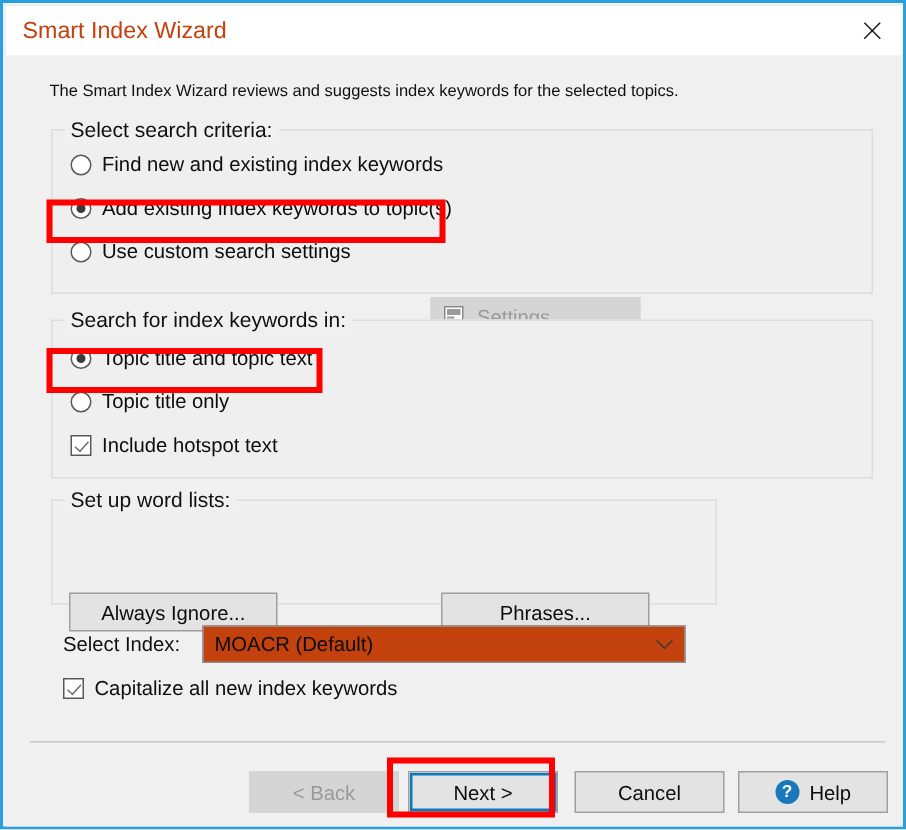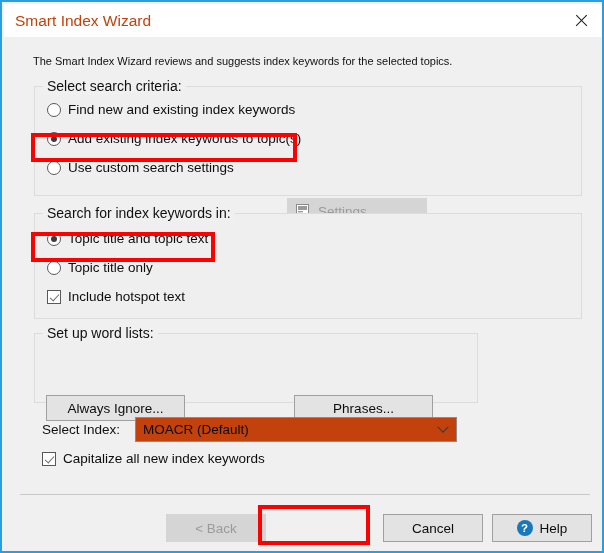--- a/index.html
+++ b/index.html
@@ -347,20 +347,21 @@
     </div>
 
     <div class="opt-row" id="chk-capitalize">
       <span class="checkbox checked"></span>
       <span class="opt-label">Capitalize all new index keywords</span>
     </div>
 
     <div class="footer-sep"></div>
 
     <div class="btn disabled" id="btn-back">&lt; Back</div>
+    <div class="btn default-focus" id="btn-next">Next &gt;</div>
     <div class="btn" id="btn-cancel">Cancel</div>
     <div class="btn" id="btn-help">
       <span class="help-icon">?</span>
       <span>Help</span>
     </div>
 
   </div>
 
   <div class="annot" style="left:29px; top:131px; width:266px; height:29px;"></div>
   <div class="annot" style="left:29px; top:230px; width:184px; height:30px;"></div>

